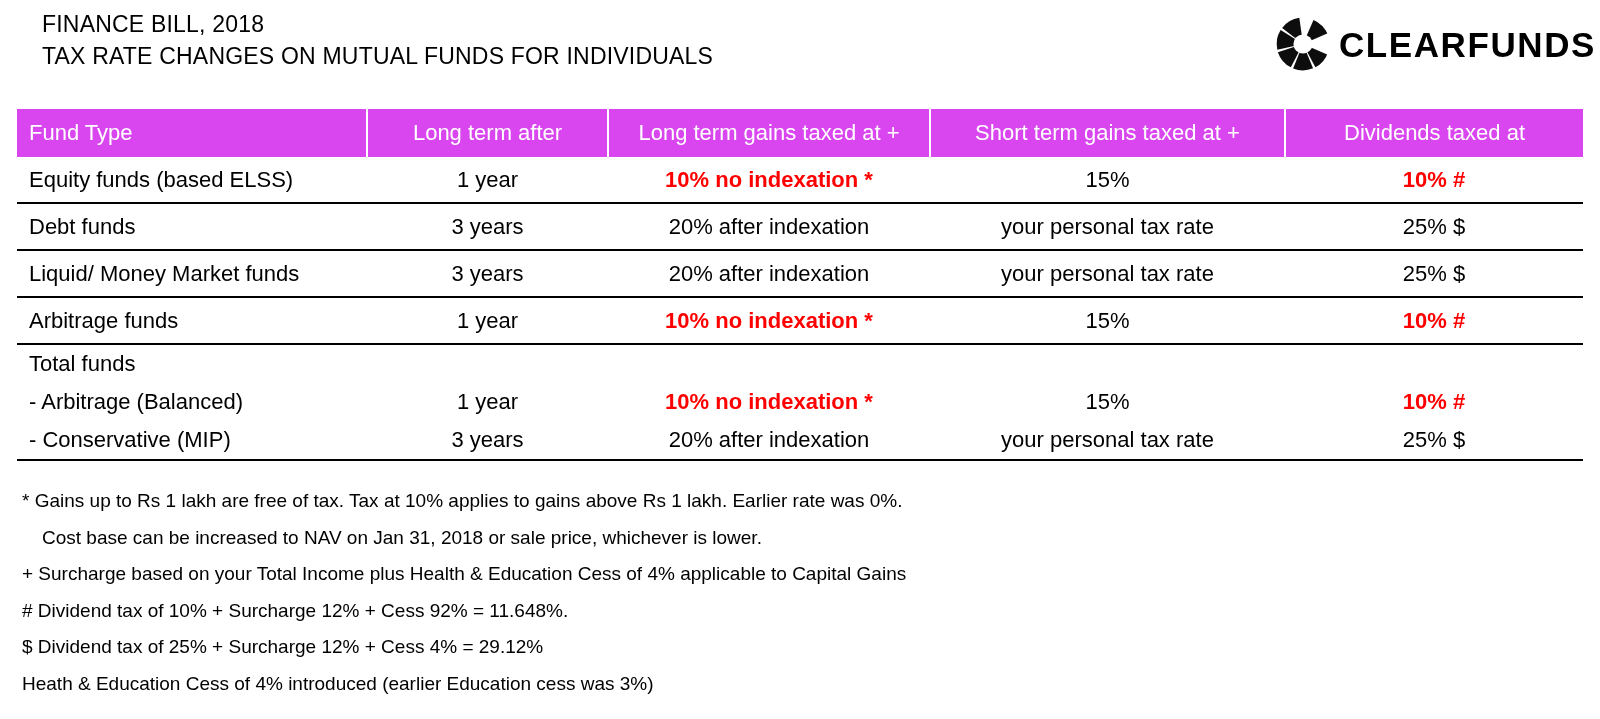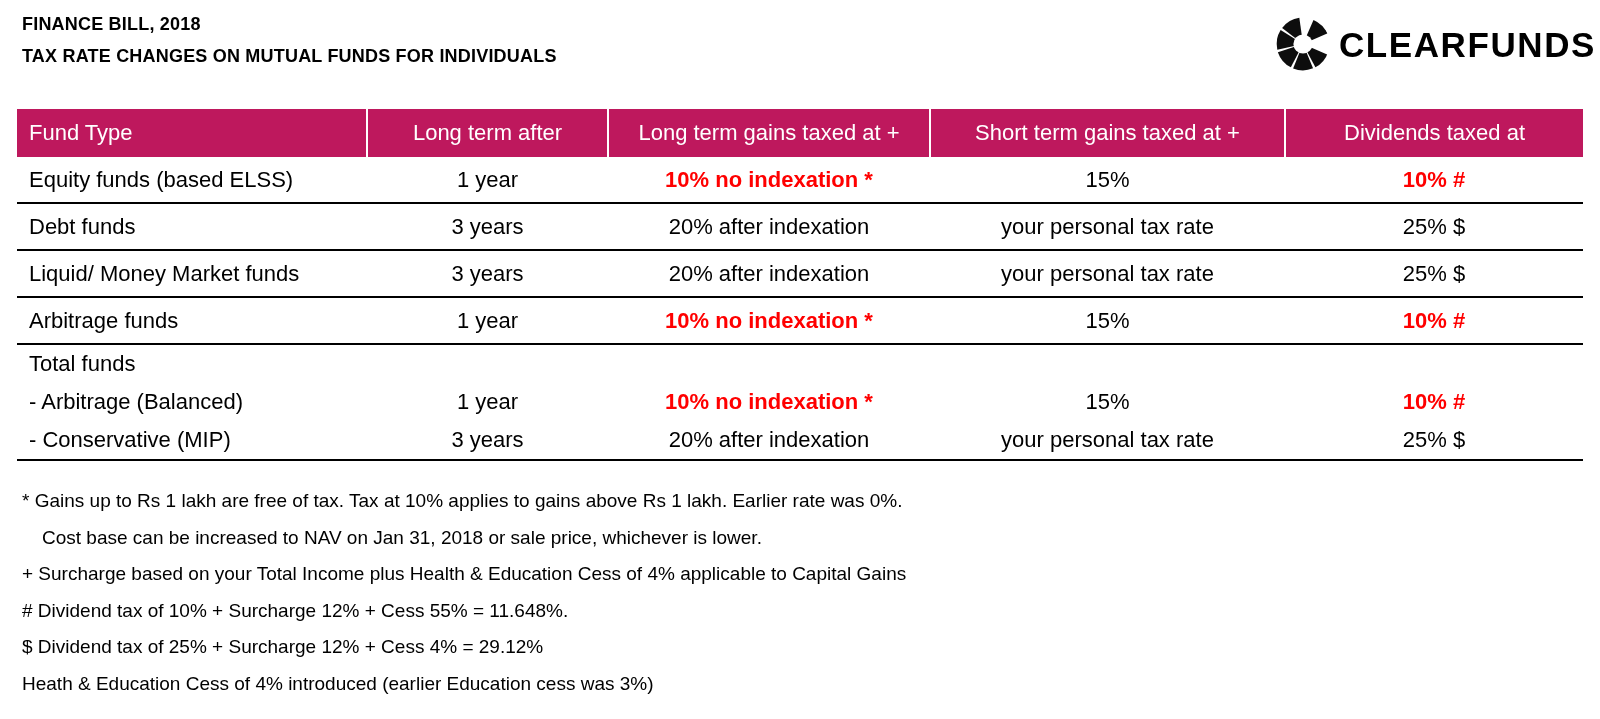--- a/index.html
+++ b/index.html
@@ -29,25 +29,26 @@
     left: 0; top: 0;
     width: 1600px;
     height: 96px;
   }
   .titles {
     position: absolute;
     left: 22px;
     top: 8px;
   }
   .title-line {
-    font-weight: bold;
-    font-size: 18px;
+    font-weight: normal;
+    font-size: 23px;
     letter-spacing: 0.2px;
     line-height: 32px;
     white-space: nowrap;
+    margin-left: 20px;
   }
 
   .brand {
     position: absolute;
     right: 4px;
     top: 14px;
     display: flex;
     align-items: center;
     gap: 6px;
   }
@@ -77,21 +78,21 @@
     width: 1566px;
     font-size: 22px;
   }
   table.rates col.c0 { width: 350px; }
   table.rates col.c1 { width: 241px; }
   table.rates col.c2 { width: 322px; }
   table.rates col.c3 { width: 355px; }
   table.rates col.c4 { width: 298px; }
 
   thead th {
-    background: #be185d;
+    background: #d946ef;
     color: #ffffff;
     font-weight: normal;
     font-size: 22px;
     height: 48px;
     padding: 0 10px;
     text-align: center;
     border-right: 2px solid #ffffff;
     white-space: nowrap;
     vertical-align: middle;
   }
@@ -249,18 +250,18 @@
         </tr>
 
       </tbody>
     </table>
   </div>
 
   <div class="notes">
     <div class="note">* Gains up to Rs 1 lakh are free of tax. Tax at 10% applies to gains above Rs 1 lakh. Earlier rate was 0%.</div>
     <div class="note cont">Cost base can be increased to NAV on Jan 31, 2018 or sale price, whichever is lower.</div>
     <div class="note">+ Surcharge based on your Total Income plus Health &amp; Education Cess of 4% applicable to Capital Gains</div>
-    <div class="note"># Dividend tax of 10% + Surcharge 12% + Cess 55% = 11.648%.</div>
+    <div class="note"># Dividend tax of 10% + Surcharge 12% + Cess 92% = 11.648%.</div>
     <div class="note">$ Dividend tax of 25% + Surcharge 12% + Cess 4% = 29.12%</div>
     <div class="note">Heath &amp; Education Cess of 4% introduced (earlier Education cess was 3%)</div>
   </div>
 
 </div>
 
 </body></html>

